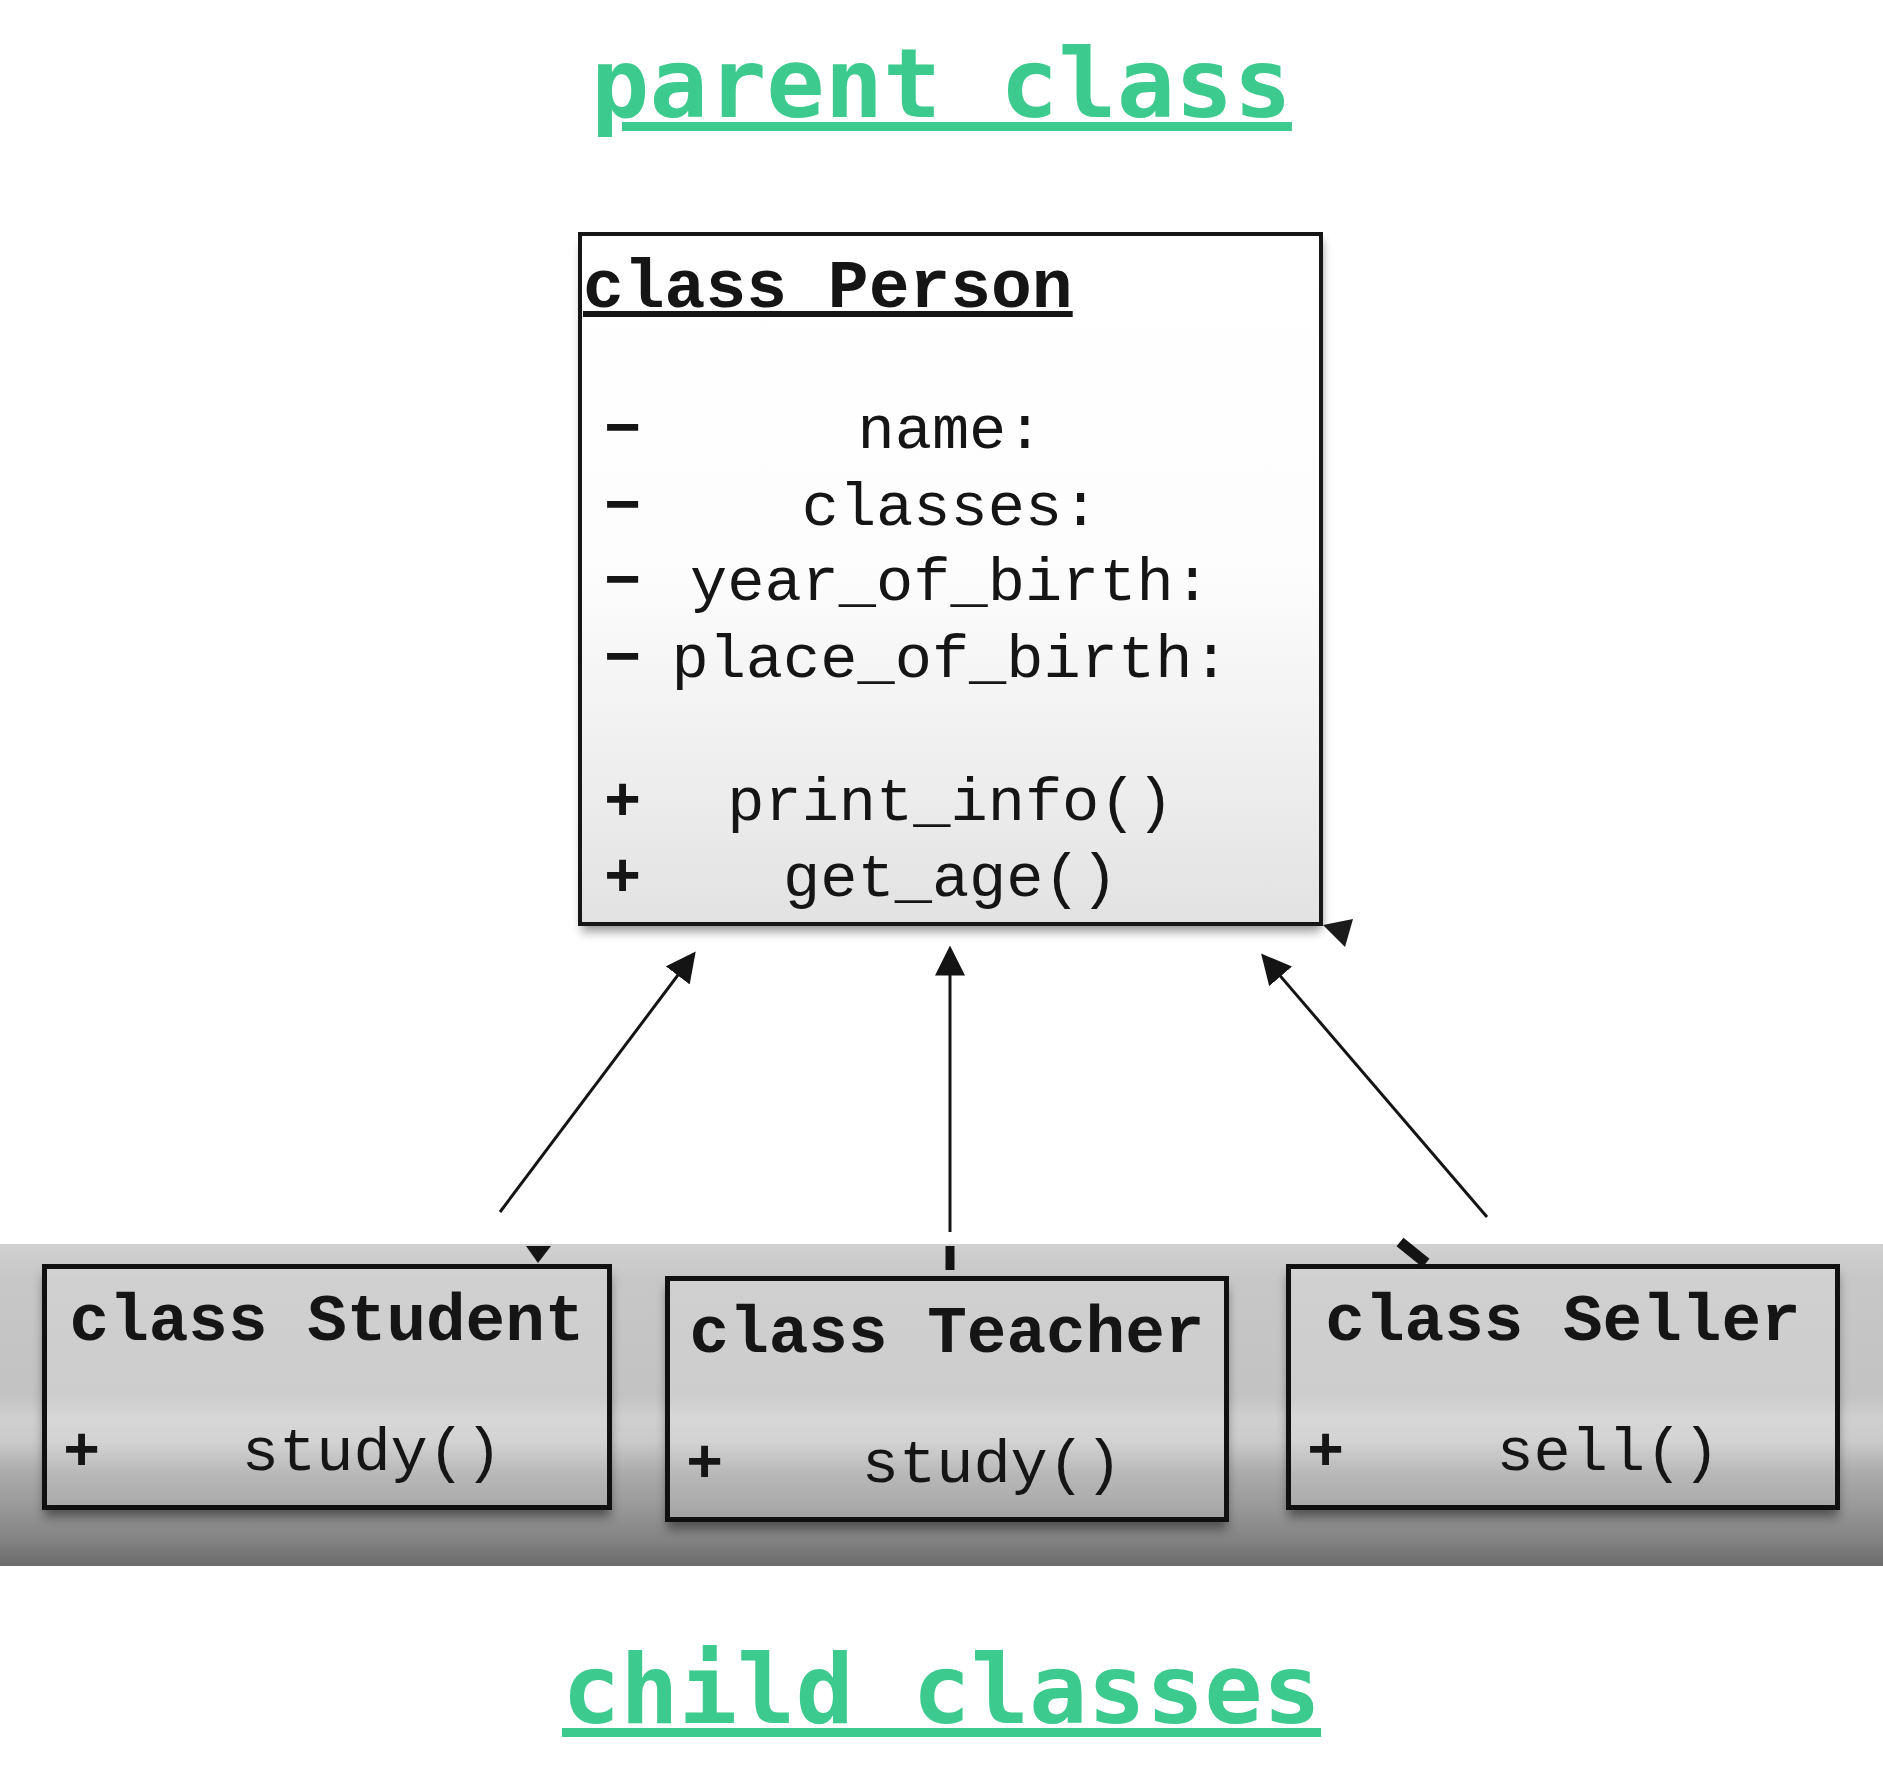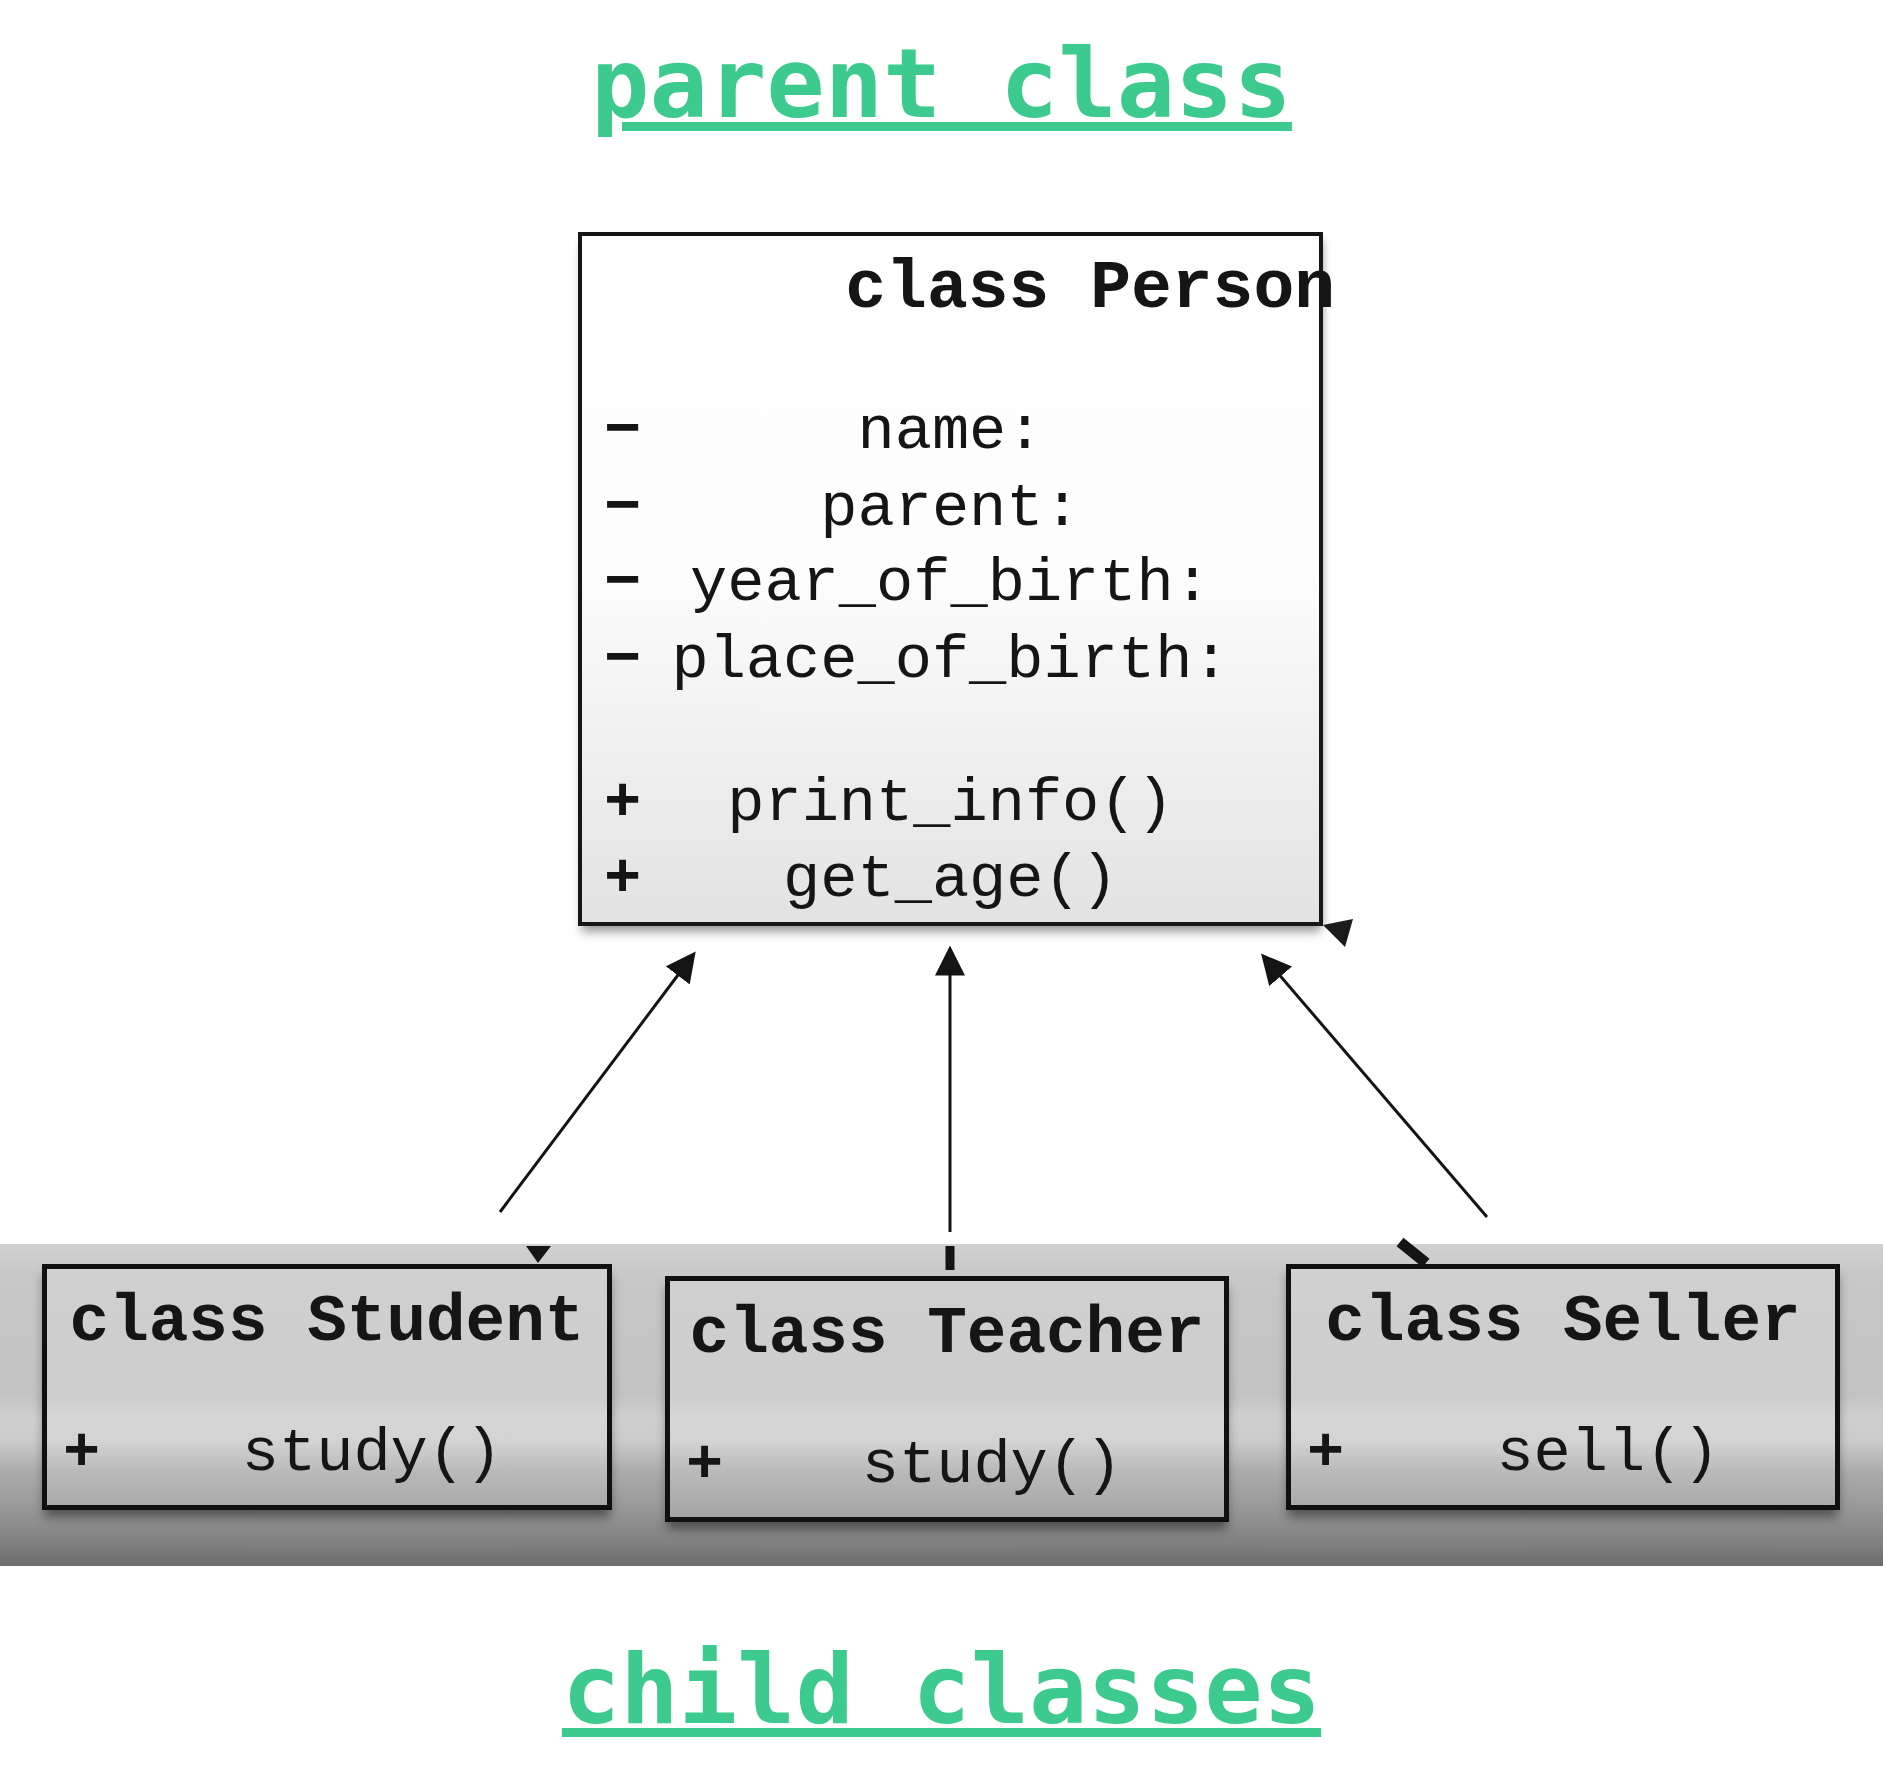--- a/index.html
+++ b/index.html
@@ -16,21 +16,21 @@
   #child-heading{top:1596px;margin-top:40px;}
 
   
   .person{
     position:absolute;left:578px;top:232px;width:745px;height:694px;box-sizing:border-box;
     border:4px solid #161616;color:var(--ink,#151515);
     background:linear-gradient(180deg,#ffffff 0%,#fdfdfd 48%,#ececec 82%,#e2e2e2 100%);
     box-shadow:0 10px 9px -3px rgba(0,0,0,0.30),5px 4px 7px -3px rgba(0,0,0,0.18);
     z-index:2;
   }
-  .person .title{position:absolute;top:14px;left:16px;width:100%;text-align:right;font-size:68px;font-weight:bold;}
+  .person .title{position:absolute;top:14px;left:1px;width:100%;text-align:left;font-size:68px;font-weight:bold;text-decoration:underline;}
   .row{position:absolute;left:0;width:100%;height:72px;line-height:72px;font-size:62px;}
   .row .vis{position:absolute;left:22px;top:0;font-weight:bold;}
   .row .lbl{display:block;text-align:center;}
 
   
   .band{
     position:absolute;left:0;top:1244px;width:100%;height:322px;z-index:1;
     background:linear-gradient(180deg,#d1d1d1 0%,#c7c7c7 10%,#c3c3c3 47%,#cfcfcf 54%,
                #cbcbcb 61%,#ababab 71%,#9a9a9a 81%,#808080 93%,#6c6c6c 100%);
   }
@@ -61,21 +61,21 @@
 
   <div class="person">
     <div class="title">class Person</div>
 
     <div class="row" style="top:160px">
       <span class="vis">−</span>
       <span class="lbl">name:</span>
     </div>
     <div class="row" style="top:237px">
       <span class="vis">−</span>
-      <span class="lbl">parent:</span>
+      <span class="lbl">classes:</span>
     </div>
     <div class="row" style="top:312px">
       <span class="vis">−</span>
       <span class="lbl">year_of_birth:</span>
     </div>
     <div class="row" style="top:389px">
       <span class="vis">−</span>
       <span class="lbl">place_of_birth:</span>
     </div>
 

